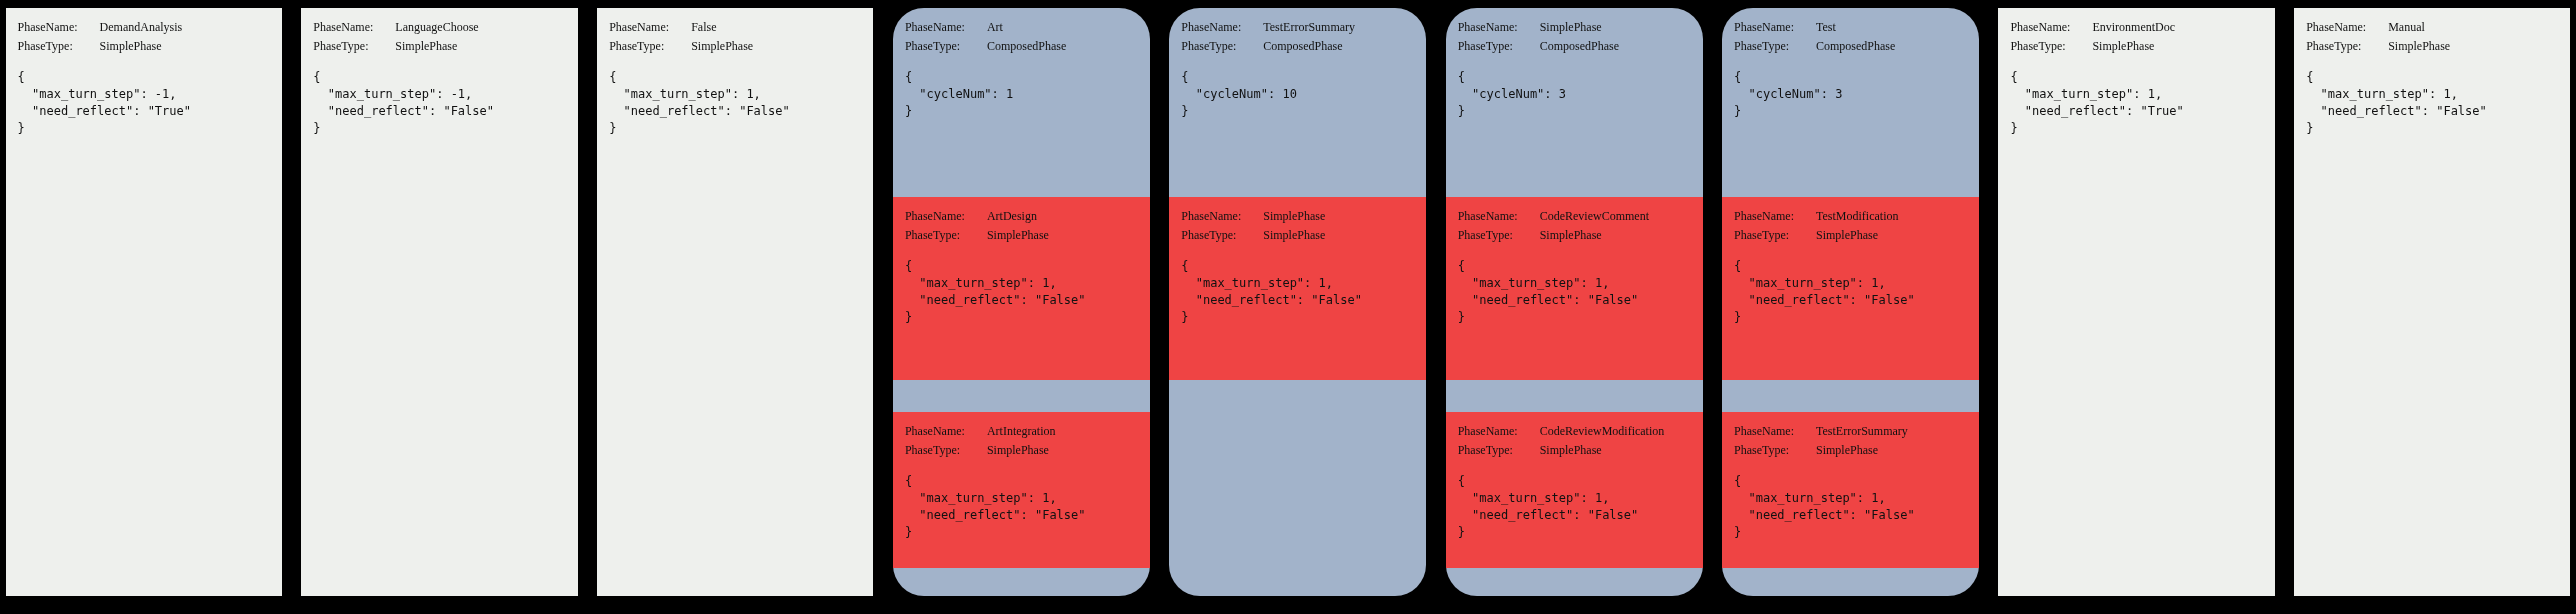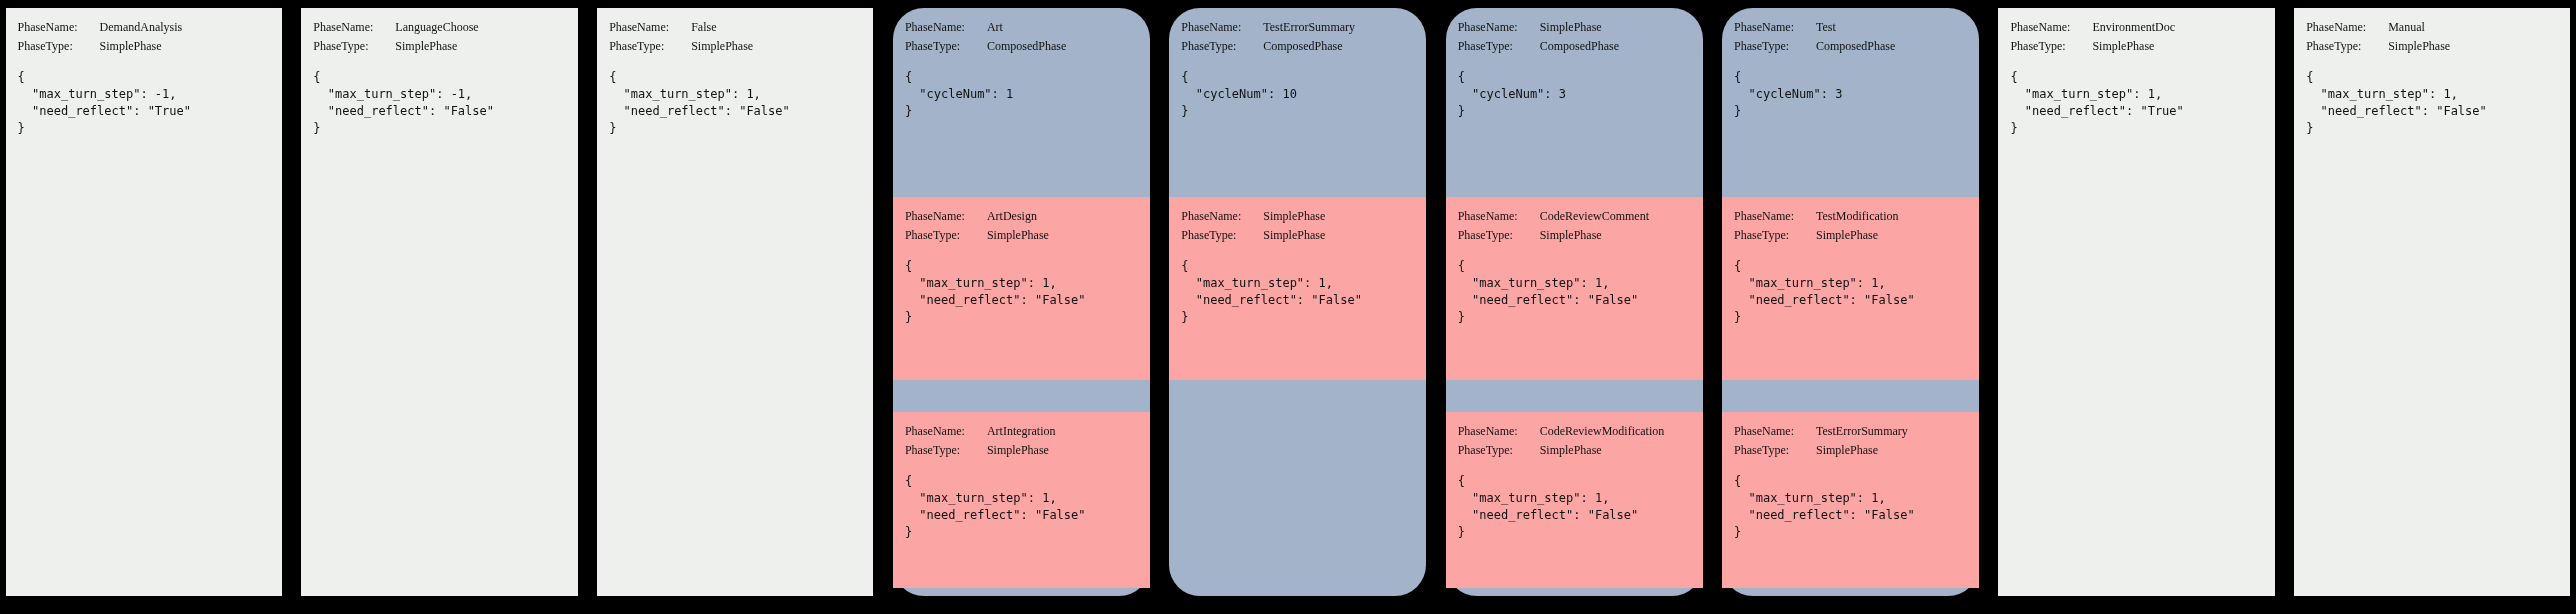--- a/index.html
+++ b/index.html
@@ -10,23 +10,23 @@
     gap: 19.5px;
     padding: 8.3px 5.6px 17.6px 5.6px;
     font-family: "Liberation Serif", serif;
     overflow: hidden;
   }
   .column { flex: 1 1 0; min-width: 0; }
   .simple { background: #eef0ed; }
   .composed { background: #a2b3ca; display: flex; flex-direction: column; border-radius: 31px; }
   .pad { padding: 10.2px 7.4px 0 12px; }
   .composed-head { height: 189px; flex: none; }
-  .subphase { background: #fca5a5; flex: none; }
+  .subphase { background: #ef4444; flex: none; }
   .subphase.tall { height: 183px; }
-  .subphase.short { height: 176px; }
+  .subphase.short { height: 156px; }
   .subgap { height: 32px; flex: none; background: transparent; }
   .kv { font-size: 12px; line-height: 18.5px; color: #111111; white-space: nowrap; }
   .k { display: inline-block; width: 82px; }
   .config {
     font-family: "DejaVu Sans Mono", "Liberation Mono", monospace;
     font-size: 12px;
     line-height: 16.7px;
     margin-top: 14px;
     color: #111111;
     white-space: pre;

